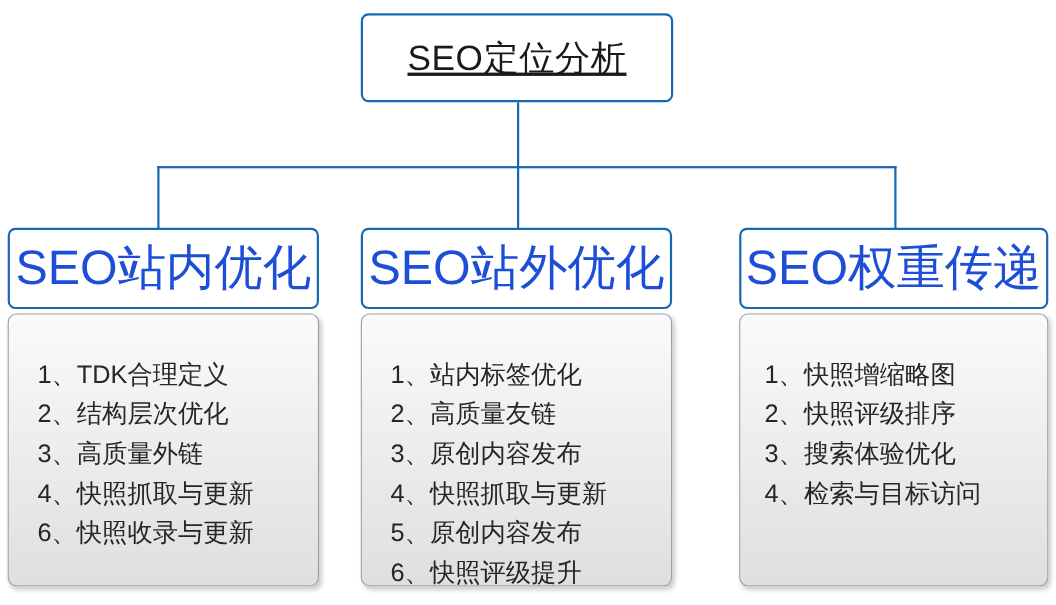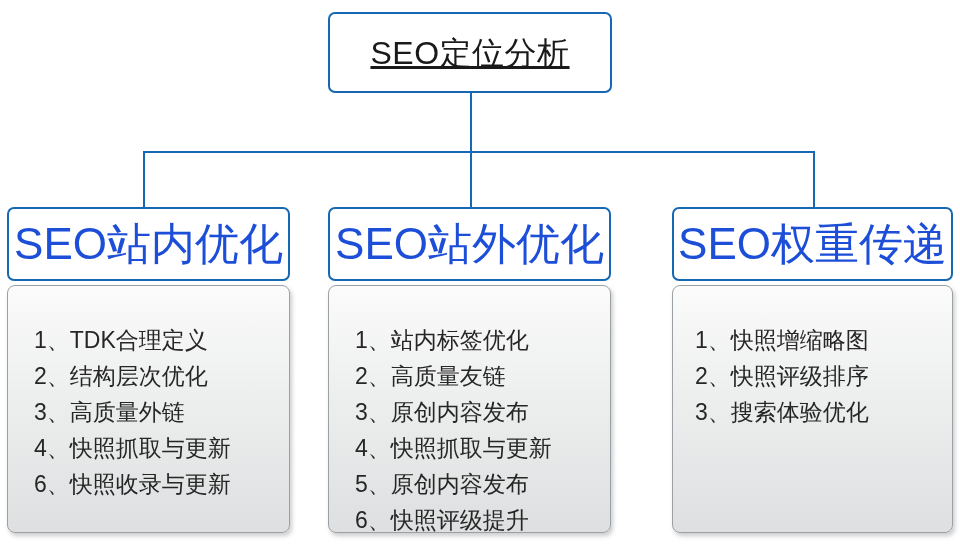--- a/index.html
+++ b/index.html
@@ -181,17 +181,18 @@
 
   <div class="column col-3">
     <div class="col-header">
       <span class="col-header-label">SEO权重传递</span>
     </div>
     <div class="col-body">
       <div class="col-body-inner">
         <div class="item"><span class="item-index">1、</span><span class="item-text">快照增缩略图</span></div>
         <div class="item"><span class="item-index">2、</span><span class="item-text">快照评级排序</span></div>
         <div class="item"><span class="item-index">3、</span><span class="item-text">搜索体验优化</span></div>
+        <div class="item"><span class="item-index">4、</span><span class="item-text">检索与目标访问</span></div>
       </div>
     </div>
   </div>
 
 </div>
 
 </body></html>

